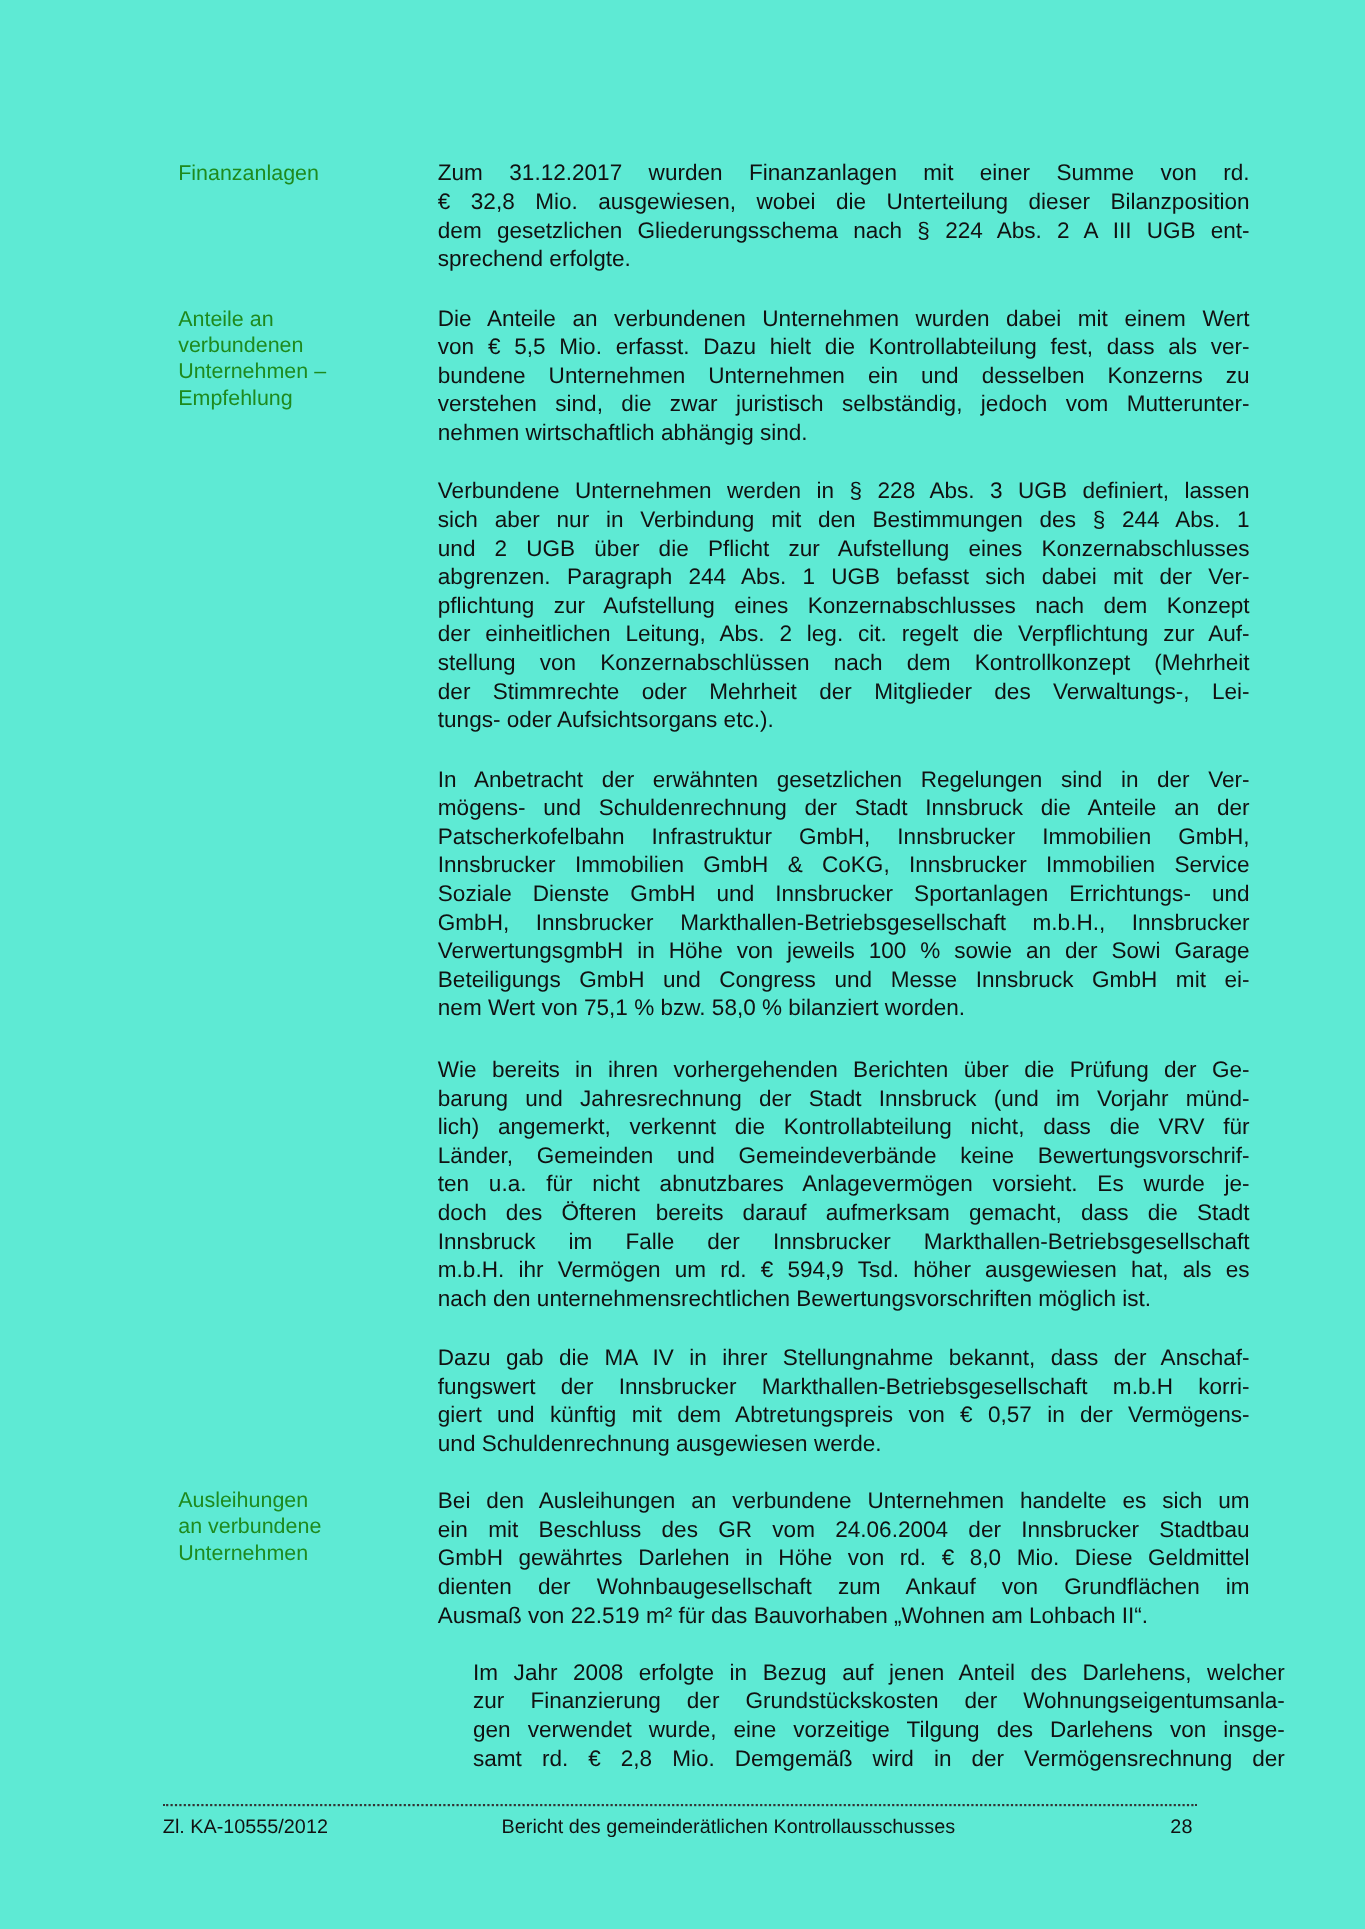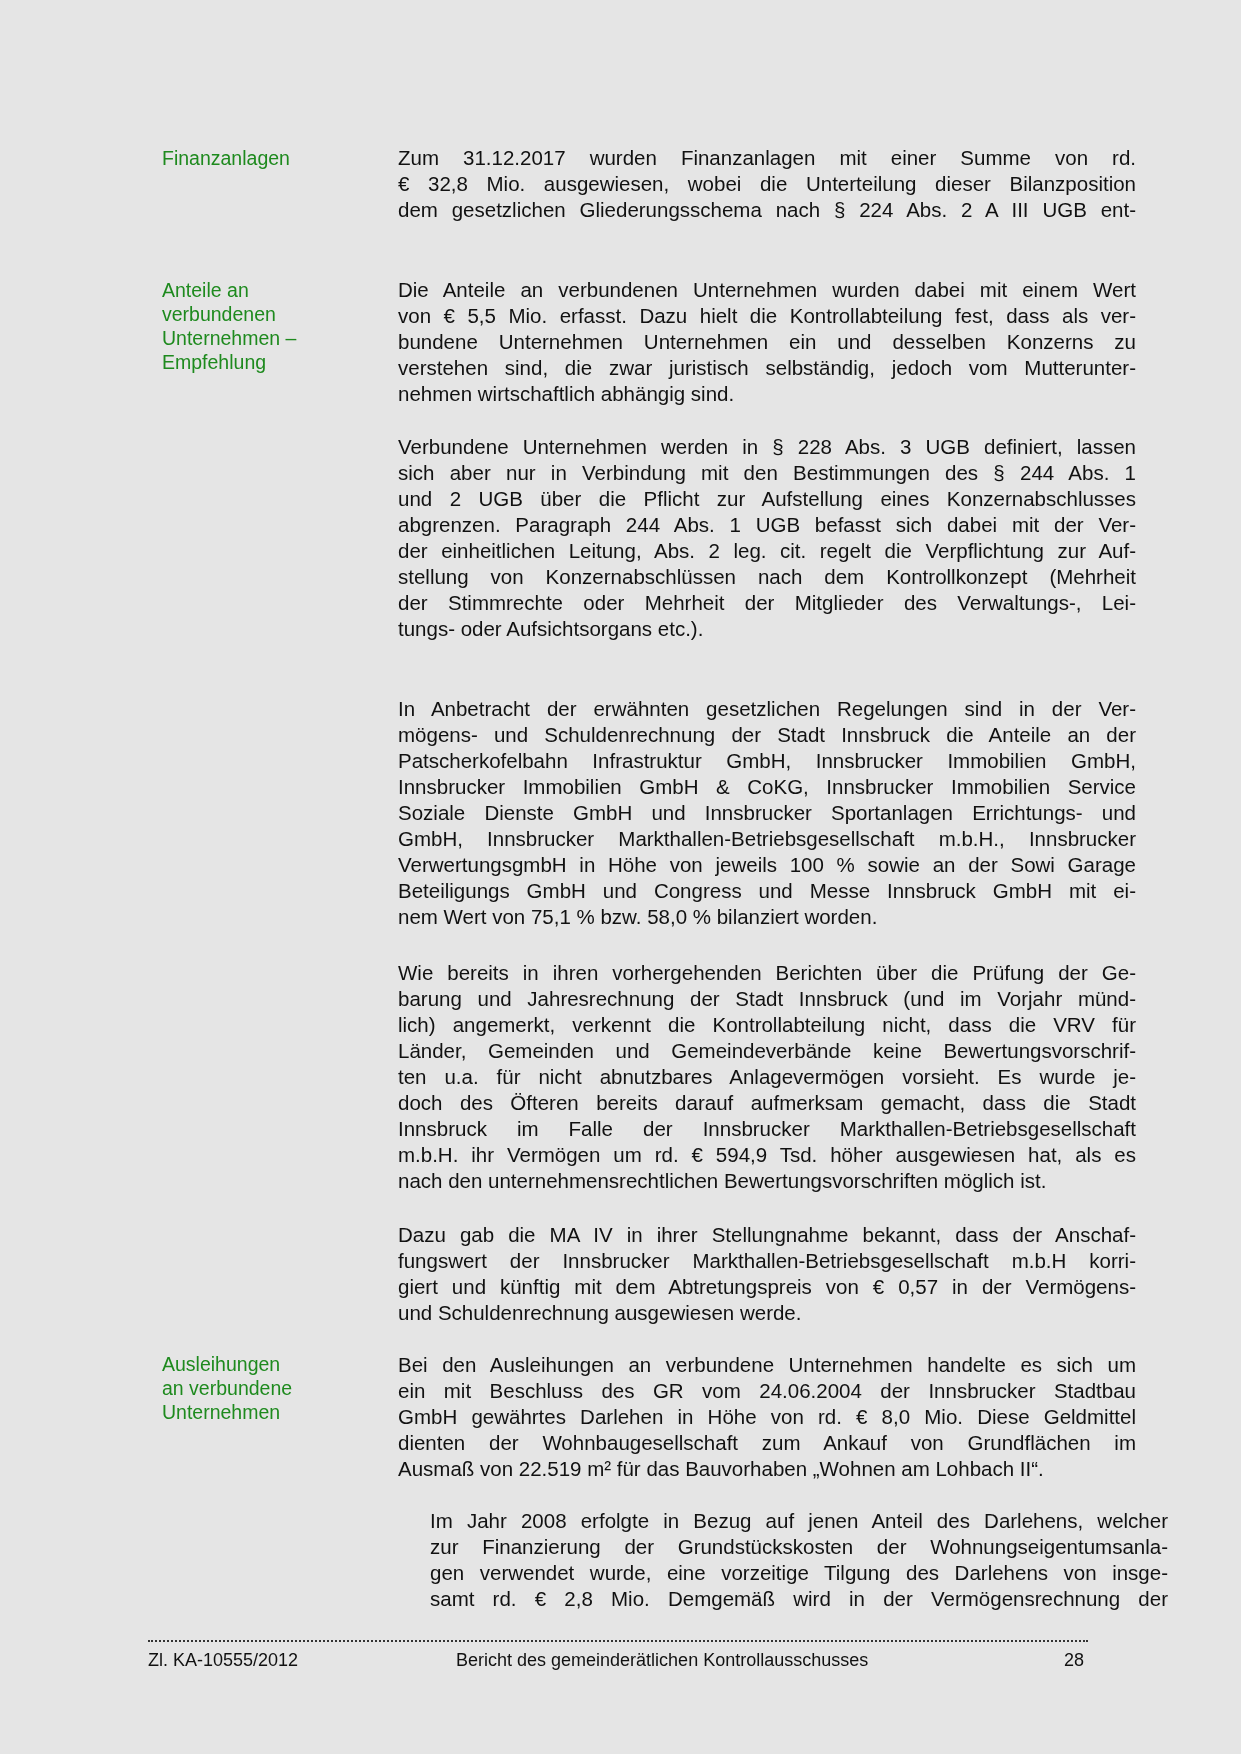--- a/index.html
+++ b/index.html
@@ -1,17 +1,17 @@
 <!DOCTYPE html>
 <html><head>
 <meta charset="utf-8">
 <style>
   html, body { margin: 0; padding: 0; background: #ffffff; }
   body { width: 1241px; height: 1754px; position: relative; overflow: hidden; }
-  .page { position: absolute; left: 0; top: 0; width: 1241px; height: 1754px; background: #e5e5e5; }
+  .page { position: absolute; left: 0; top: 0; width: 1241px; height: 1754px; background: #5eead4; }
   .side {
     position: absolute; left: 162px; width: 210px;
     font-family: "Liberation Sans", sans-serif; font-size: 19.5px; line-height: 24px;
     color: #1e8a1e;
   }
   .side span { display: block; }
   .para {
     position: absolute; left: 398px; width: 738px;
     font-family: "Liberation Sans", sans-serif; font-size: 20.5px; line-height: 26px;
     color: #111; text-align: justify; hyphens: manual;
@@ -47,35 +47,37 @@
   <div class="side" style="top:1352px;">
     <span>Ausleihungen</span>
     <span>an verbundene</span>
     <span>Unternehmen</span>
   </div>
 
   <div class="para" style="top:145px;">
     <span>Zum 31.12.2017 wurden Finanzanlagen mit einer Summe von rd.</span>
     <span>€ 32,8 Mio. ausgewiesen, wobei die Unterteilung dieser Bilanzposition</span>
     <span>dem gesetzlichen Gliederungsschema nach § 224 Abs. 2 A III UGB ent-</span>
+    <span class="last">sprechend erfolgte.</span>
   </div>
 
   <div class="para" style="top:277px;">
     <span>Die Anteile an verbundenen Unternehmen wurden dabei mit einem Wert</span>
     <span>von € 5,5 Mio. erfasst. Dazu hielt die Kontrollabteilung fest, dass als ver-</span>
     <span>bundene Unternehmen Unternehmen ein und desselben Konzerns zu</span>
     <span>verstehen sind, die zwar juristisch selbständig, jedoch vom Mutterunter-</span>
     <span class="last">nehmen wirtschaftlich abhängig sind.</span>
   </div>
 
   <div class="para" style="top:434px;">
     <span>Verbundene Unternehmen werden in § 228 Abs. 3 UGB definiert, lassen</span>
     <span>sich aber nur in Verbindung mit den Bestimmungen des § 244 Abs. 1</span>
     <span>und 2 UGB über die Pflicht zur Aufstellung eines Konzernabschlusses</span>
     <span>abgrenzen. Paragraph 244 Abs. 1 UGB befasst sich dabei mit der Ver-</span>
+    <span>pflichtung zur Aufstellung eines Konzernabschlusses nach dem Konzept</span>
     <span>der einheitlichen Leitung, Abs. 2 leg. cit. regelt die Verpflichtung zur Auf-</span>
     <span>stellung von Konzernabschlüssen nach dem Kontrollkonzept (Mehrheit</span>
     <span>der Stimmrechte oder Mehrheit der Mitglieder des Verwaltungs-, Lei-</span>
     <span class="last">tungs- oder Aufsichtsorgans etc.).</span>
   </div>
 
   <div class="para" style="top:696px;">
     <span>In Anbetracht der erwähnten gesetzlichen Regelungen sind in der Ver-</span>
     <span>mögens- und Schuldenrechnung der Stadt Innsbruck die Anteile an der</span>
     <span>Patscherkofelbahn Infrastruktur GmbH, Innsbrucker Immobilien GmbH,</span>

